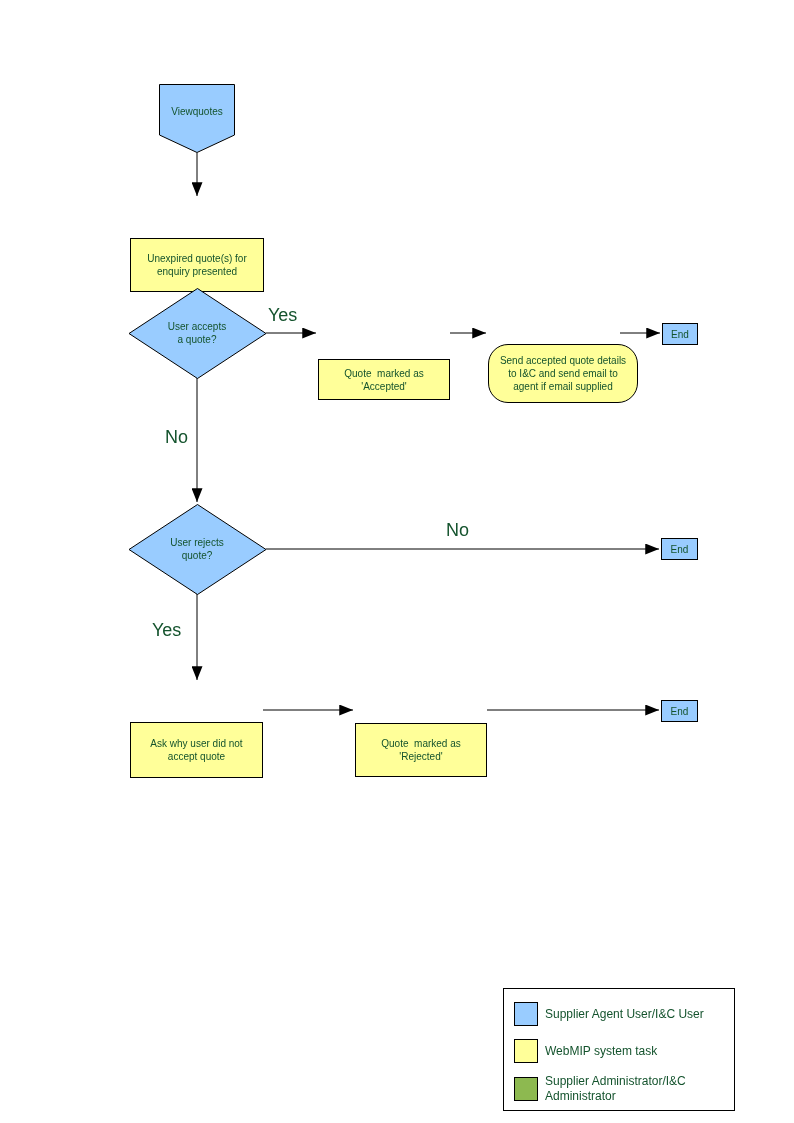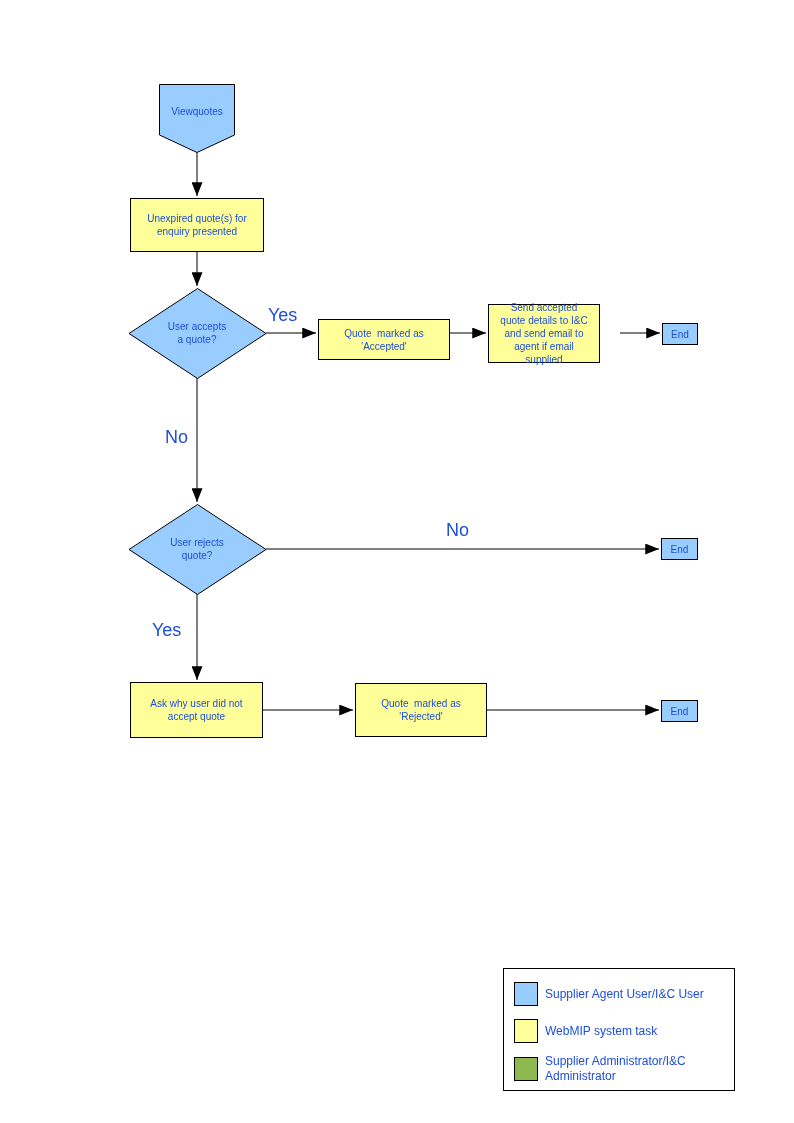--- a/index.html
+++ b/index.html
@@ -2,21 +2,21 @@
 <html><head>
 <meta charset="utf-8">
 <style>
   html, body { margin: 0; padding: 0; background: #ffffff; }
   .page {
     position: relative;
     width: 794px;
     height: 1123px;
     background: #ffffff;
     font-family: "Liberation Sans", sans-serif;
-    color: #1d4ed8;
+    color: #14532d;
     overflow: hidden;
   }
   svg.connectors {
     position: absolute;
     left: 0; top: 0;
     width: 794px; height: 1123px;
   }
   svg.shape { position: absolute; overflow: visible; }
   .node-label {
     position: absolute;
@@ -34,41 +34,42 @@
     background: #FFFF99;
     border: 1px solid #000;
     display: flex;
     align-items: center;
     justify-content: center;
     text-align: center;
     font-size: 10px;
     line-height: 1.3;
     padding: 2px 8px;
     white-space: pre-wrap;
+    margin-top: 40px;
   }
   .terminator {
     position: absolute;
     box-sizing: border-box;
     background: #99CCFF;
     border: 1px solid #000;
     border-radius: 0;
     display: flex;
     align-items: center;
     justify-content: center;
     font-size: 10px;
   }
   .edge-label {
     position: absolute;
     font-size: 18px;
     line-height: 1.1;
     white-space: nowrap;
   }
   .legend {
     position: absolute;
-    left: 503px; top: 968px;
+    left: 503px; top: 988px;
     width: 232px; height: 123px;
     box-sizing: border-box;
     background: #ffffff;
     border: 1px solid #000;
   }
   .legend-row {
     position: absolute;
     left: 10px;
     display: flex;
     align-items: center;
@@ -116,21 +117,21 @@
 
   <div class="process" style="left:130px; top:198px; width:134px; height:54px;">Unexpired quote(s) for enquiry presented</div>
 
   <svg class="shape" style="left:128px; top:288px;" width="139" height="91">
     <polygon points="69.5,0.5 138,45.5 69.5,90.5 1,45.5" fill="#99CCFF" stroke="#000" stroke-width="1"></polygon>
   </svg>
   <div class="node-label" style="left:166px; top:305px; width:62px; height:56px;">User accepts a quote?</div>
 
   <div class="process" style="left:318px; top:319px; width:132px; height:41px;">Quote  marked as 'Accepted'</div>
 
-  <div class="process" style="left:488px; top:304px; width:112px; height:59px;">Send accepted quote details to I&amp;C and send email to agent if email supplied</div>
+  <div class="process" style="left:488px; top:304px; width:150px; height:59px;border-radius:20px;">Send accepted quote details to I&amp;C and send email to agent if email supplied</div>
 
   <div class="terminator" style="left:662px; top:323px; width:36px; height:22px;">End</div>
 
   <svg class="shape" style="left:128px; top:504px;" width="139" height="91">
     <polygon points="69.5,0.5 138,45.5 69.5,90.5 1,45.5" fill="#99CCFF" stroke="#000" stroke-width="1"></polygon>
   </svg>
   <div class="node-label" style="left:165px; top:521px; width:64px; height:56px;">User rejects quote?</div>
 
   <div class="terminator" style="left:661px; top:538px; width:37px; height:22px;">End</div>
 

